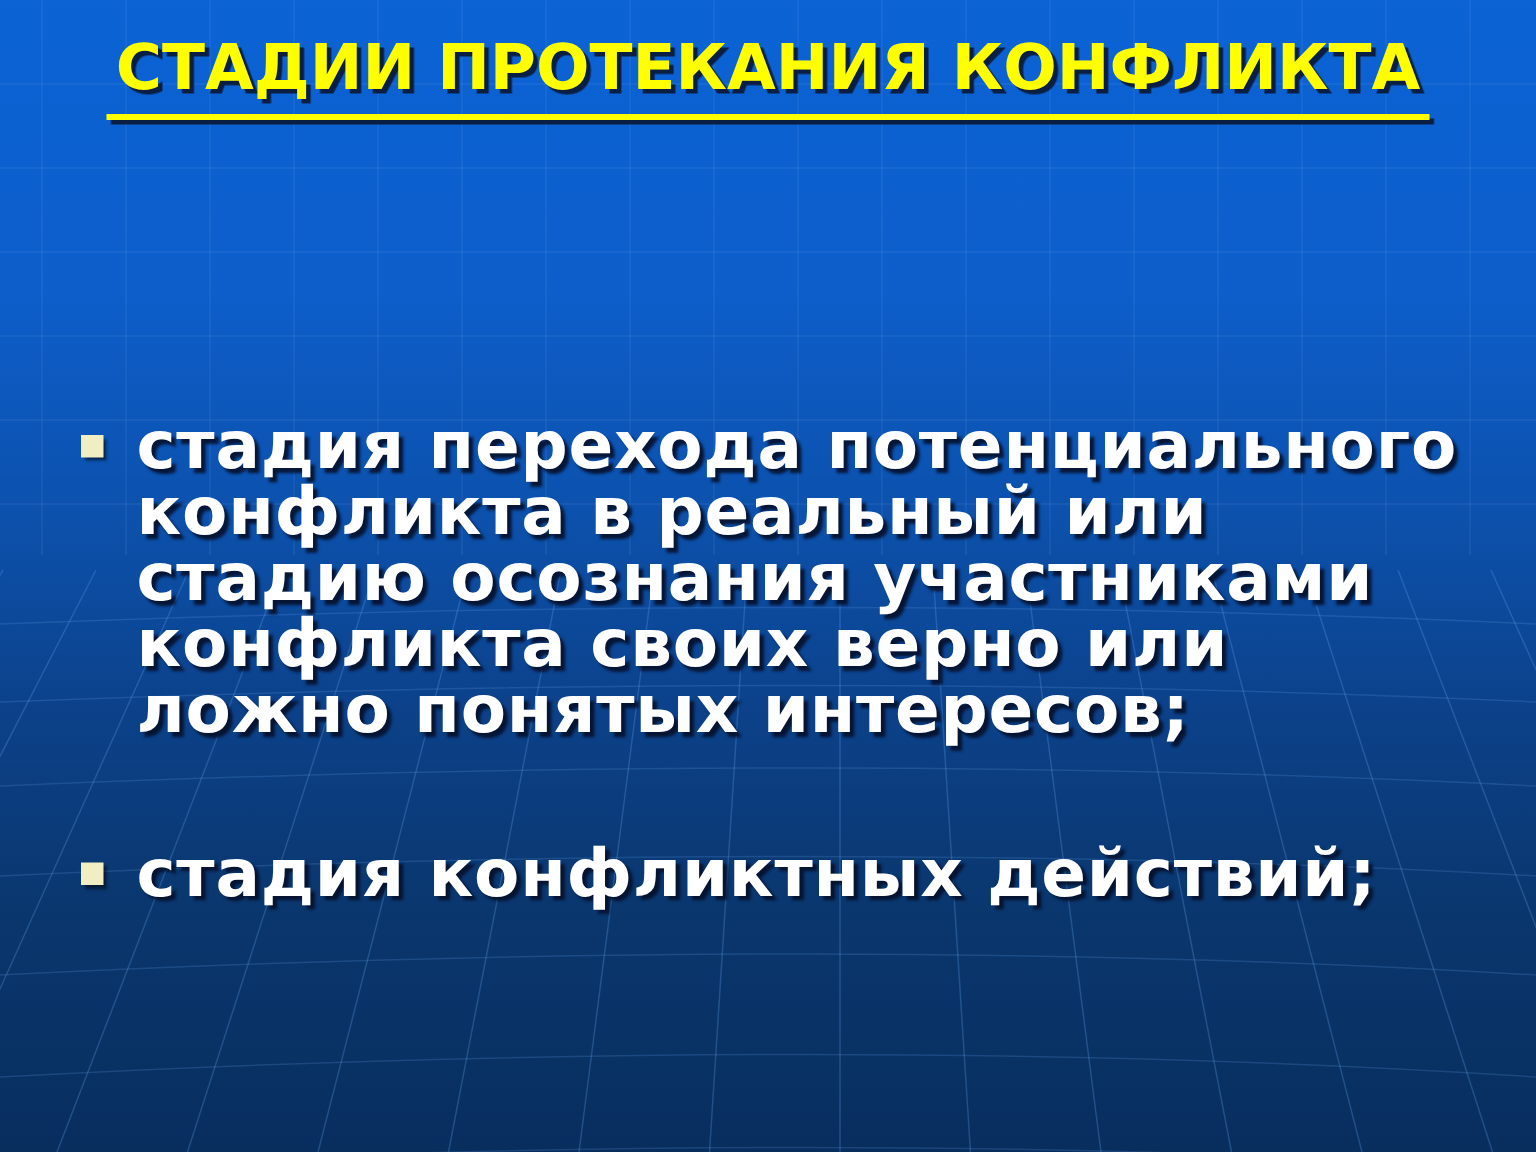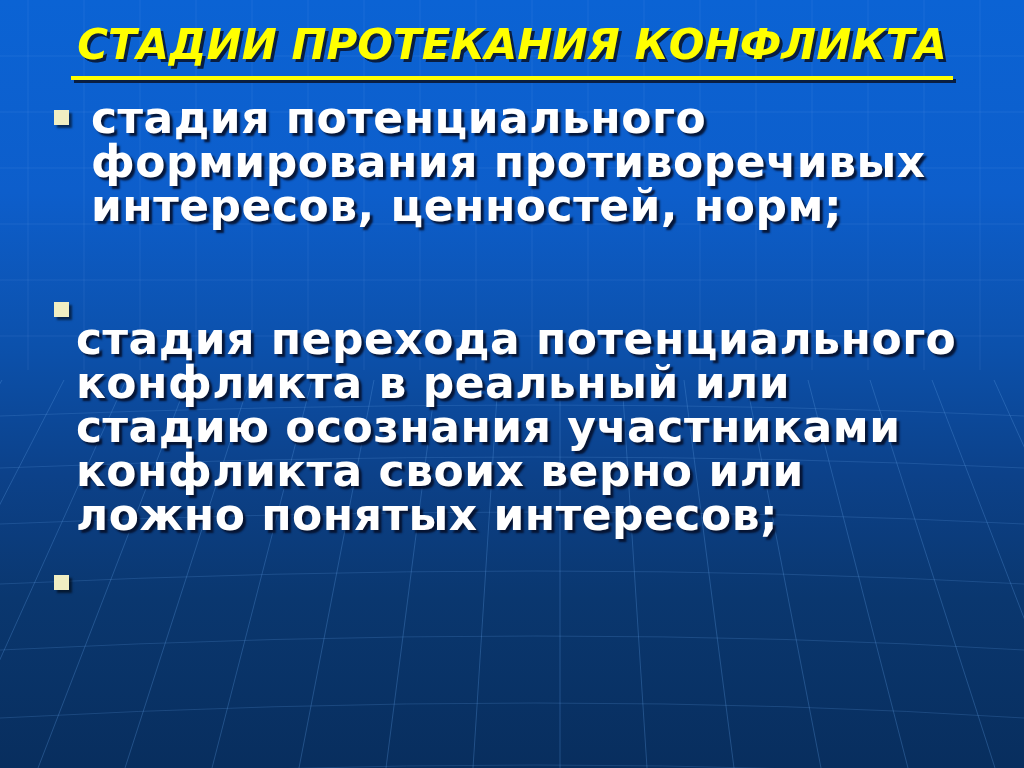--- a/index.html
+++ b/index.html
@@ -36,21 +36,20 @@
     position: absolute;
     top: 20px;
     left: 0;
     width: 100%;
     text-align: center;
   }
   .title {
     display: inline-block;
     font-size: 42px;
     font-weight: bold;
-    font-style: italic;
     letter-spacing: 0px;
     color: #ffff00;
     padding: 0 6px 7px 6px;
     border-bottom: 4px solid #ffff00;
     filter: drop-shadow(3px 3px 0 rgba(9, 26, 58, 0.95));
     white-space: nowrap;
   }
   .bullet-item {
     position: absolute;
     left: 54px;
@@ -70,21 +69,21 @@
     margin-left: 22px;
     font-size: 44px;
     line-height: 44px;
     font-weight: bold;
     letter-spacing: 0.5px;
     color: #ffffff;
     white-space: pre-line;
     text-shadow: 3px 3px 2px rgba(5, 16, 42, 0.9);
   }
   .b1 { top: 96px; }
-  .b2 { top: 288px; flex-direction: column; }
+  .b2 { top: 276px; }
   .b3 { top: 561px; }
   .b4 { top: 670px; }
 </style>
 </head>
 <body>
 
 <div class="slide">
 
   <svg class="mesh" width="1024" height="768" viewBox="0 0 1024 768" aria-hidden="true">
 
@@ -145,35 +144,30 @@
       <path d="M0,780 Q560,750 1024,780"></path>
     </g>
   </svg>
 
   <div class="content">
 
     <div class="title-wrap">
       <span class="title">СТАДИИ ПРОТЕКАНИЯ КОНФЛИКТА</span>
     </div>
 
-    <div class="bullet-item b1">
-      <span class="marker"></span>
-      <span class="btext">стадия потенциального
-формирования противоречивых
-интересов, ценностей, норм;</span>
-    </div>
 
     <div class="bullet-item b2">
       <span class="marker"></span>
       <span class="btext">стадия перехода потенциального
 конфликта в реальный или
 стадию осознания участниками
 конфликта своих верно или
 ложно понятых интересов;</span>
     </div>
 
     <div class="bullet-item b3">
       <span class="marker"></span>
+      <span class="btext">стадия конфликтных действий;</span>
     </div>
 
 
   </div>
 </div>
 
 </body></html>

